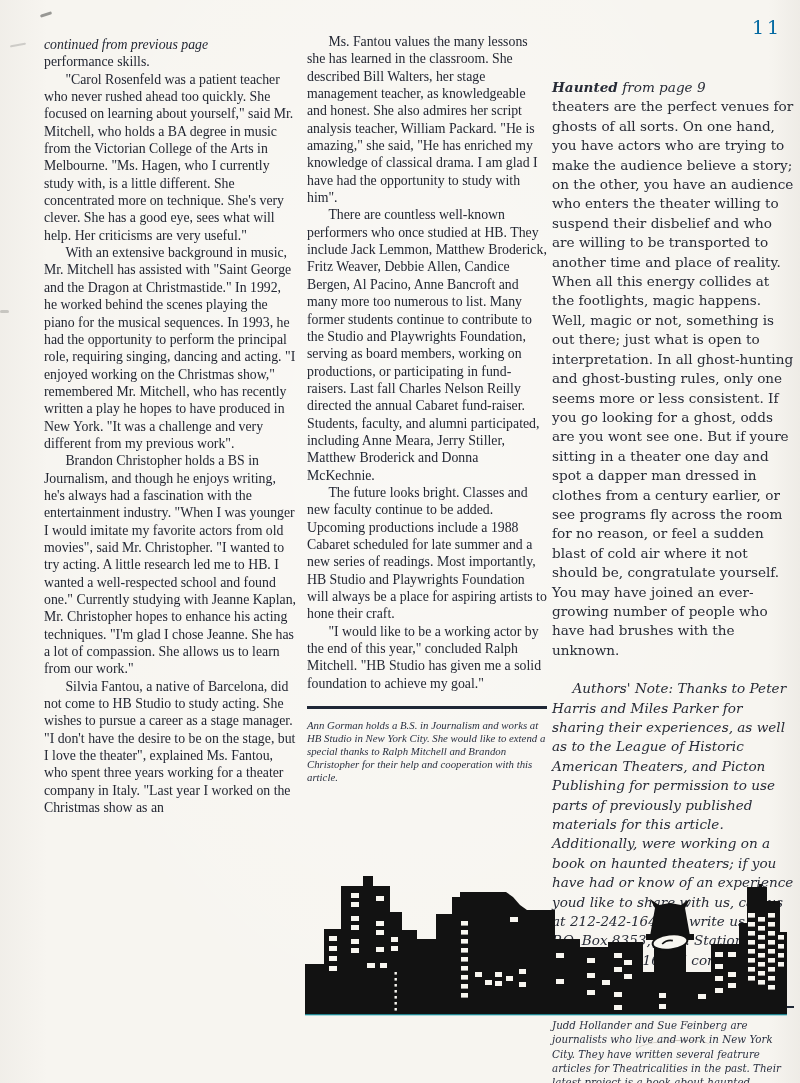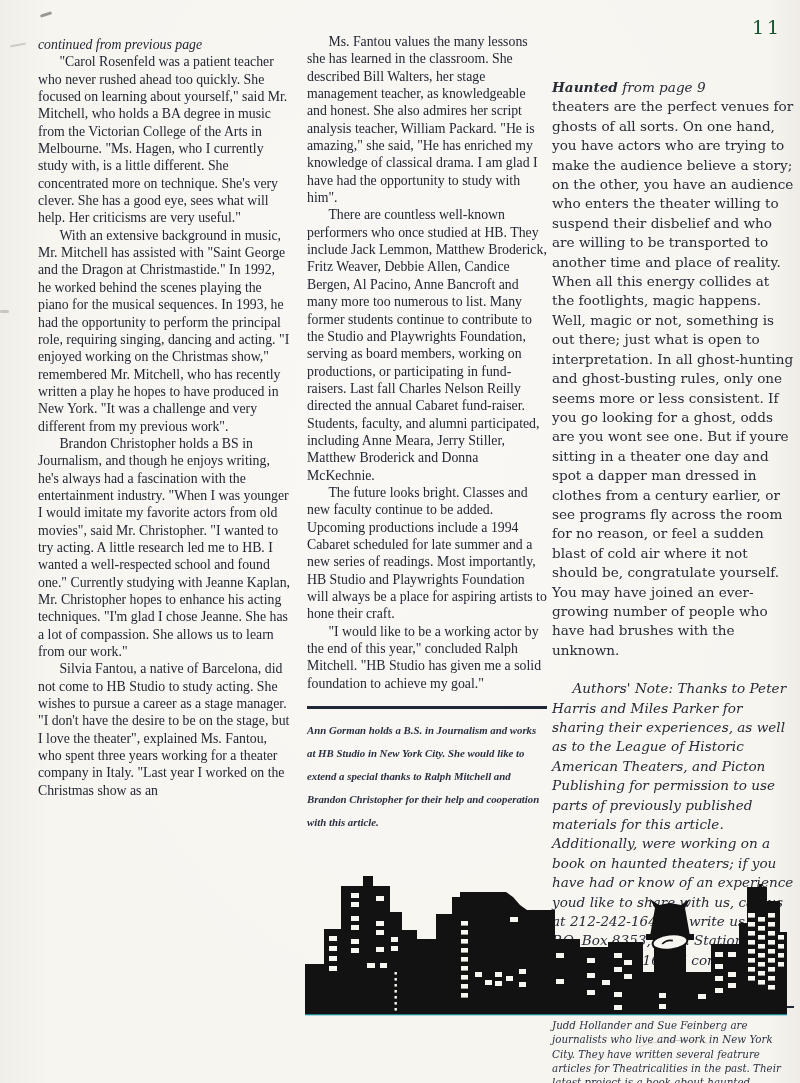--- a/index.html
+++ b/index.html
@@ -17,23 +17,23 @@
   .col{position:absolute;color:#232733;}
   .col p{margin:0;text-align:left;}
   .col-12{font-size:13.8px;line-height:17.35px;width:253px;}
   .col-12 p.indent{text-indent:1.55em;}
   .col3{font-size:13.6px;line-height:19.4px;width:242px;font-family:"DejaVu Serif", serif;color:#272b36;margin-top:48px;}
   .continued{font-style:italic;}
   .h-bold{font-weight:bold;font-style:italic;}
   .h-rest{font-style:italic;}
   .authors-note{font-style:italic;margin-top:19px !important;text-indent:1.5em;}
   .rule{height:2.6px;background:#1f2736;margin:14px 0 10px 0;border:0;}
-  .bio{font-style:italic;font-weight:700;font-size:10.8px;line-height:23px;color:#2a3040;}
+  .bio{font-style:italic;font-weight:400;font-size:10.8px;line-height:13px;color:#2a3040;}
   .col3 .bio{font-family:"DejaVu Serif", serif;font-size:10.3px;line-height:14.2px;font-weight:500;}
-  .pagenum{position:absolute;left:752px;top:16px;font-size:19px;letter-spacing:3px;color:#14532d;
+  .pagenum{position:absolute;left:752px;top:16px;font-size:19px;letter-spacing:3px;color:#0369a1;
     font-family:"DejaVu Serif", serif;}
   .skyline{position:absolute;left:303px;top:873px;width:492px;height:152px;}
   .scan-mark{position:absolute;background:#4a4a48;border-radius:2px;}
   .mark-a{left:40px;top:13px;width:12px;height:3px;transform:rotate(-18deg);opacity:.55;}
   .mark-b{left:10px;top:44px;width:16px;height:2px;transform:rotate(-10deg);opacity:.22;}
   .mark-c{left:0px;top:310px;width:9px;height:3px;opacity:.25;}
   .pencil-curve{position:absolute;left:636px;top:1040px;width:76px;height:16px;
     border-top:1.5px solid #b8b2a8;border-radius:50%;transform:rotate(-3deg);opacity:.8;}
 </style>
 </head>
@@ -41,32 +41,33 @@
 
 <div class="paper-vignette"></div>
 
 <div class="scan-mark mark-a"></div>
 <div class="scan-mark mark-b"></div>
 <div class="scan-mark mark-c"></div>
 <div class="pencil-curve"></div>
 
 <div class="pagenum">11</div>
 
-<div class="col col-12" style="left:38px;top:36px;">
+<div class="col col-12" style="left:44px;top:36px;">
   <p class="continued">continued from previous page</p>
+  <p>performance skills.</p>
   <p class="indent">"Carol Rosenfeld was a patient teacher who never rushed ahead too quickly.  She focused on learning about yourself," said Mr. Mitchell, who holds a BA degree in music from the Victorian College of the Arts in Melbourne.  "Ms. Hagen, who I currently study with, is a little different. She concentrated more on technique. She's very clever. She has a good eye, sees what will help. Her criticisms are very useful."</p>
   <p class="indent">With an extensive background in music, Mr. Mitchell has assisted with "Saint George and the Dragon at Christmastide."  In 1992, he worked behind the scenes playing the piano for the musical sequences.  In 1993, he had the opportunity to perform the principal role, requiring singing, dancing and acting.  "I enjoyed working on the Christmas show," remembered Mr. Mitchell, who has recently written a play he hopes to have produced in New York. "It was a challenge and very different from my previous work".</p>
   <p class="indent">Brandon Christopher holds a BS in Journalism, and though he enjoys writing, he's always had a fascination with the entertainment industry. "When I was younger I would imitate my favorite actors from old movies", said Mr. Christopher.  "I wanted to try acting. A little research led me to HB.  I wanted a well-respected school and found one."  Currently studying with Jeanne Kaplan, Mr. Christopher hopes to enhance his acting techniques.  "I'm glad I chose Jeanne.  She has a lot of compassion. She allows us to learn from our work."</p>
   <p class="indent">Silvia Fantou, a native of Barcelona, did not come to HB Studio to study acting.  She wishes to pursue a career as a stage manager.  "I don't have the desire to be on the stage, but I love the theater", explained Ms. Fantou, who spent three years working for a theater company in Italy.  "Last year I worked on the Christmas show as an</p>
 </div>
 
 <div class="col col-12" style="left:307px;top:33px;width:240px;">
   <p class="indent">Ms. Fantou values the many lessons she has learned in the classroom.  She described Bill Walters, her stage management teacher, as knowledgeable and honest.  She also admires her script analysis teacher, William Packard.  "He is amazing," she said, "He has enriched my knowledge of classical drama.  I am glad I have had the opportunity to study with him".</p>
   <p class="indent">There are countless well-known performers who once studied at HB. They include Jack Lemmon, Matthew Broderick, Fritz Weaver, Debbie Allen, Candice Bergen, Al Pacino, Anne Bancroft and many more too numerous to list.  Many former students continue to contribute to the Studio and Playwrights Foundation, serving as board members, working on productions, or participating in fund-raisers.  Last fall Charles Nelson Reilly directed the annual Cabaret fund-raiser. Students, faculty, and alumni participated, including Anne Meara, Jerry Stiller, Matthew Broderick and Donna McKechnie.</p>
-  <p class="indent">The future looks bright.  Classes and new faculty continue to be added. Upcoming productions include a 1994 Cabaret scheduled for late summer and a new series of readings.  Most importantly, HB Studio and Playwrights Foundation will always be a place for aspiring artists to hone their craft.</p>
+  <p class="indent">The future looks bright.  Classes and new faculty continue to be added. Upcoming productions include a 1988 Cabaret scheduled for late summer and a new series of readings.  Most importantly, HB Studio and Playwrights Foundation will always be a place for aspiring artists to hone their craft.</p>
   <p class="indent">"I would like to be a working actor by the end of this year," concluded Ralph Mitchell.  "HB Studio has given me a solid foundation to achieve my goal."</p>
   <div class="rule"></div>
   <p class="bio">Ann Gorman holds a B.S. in Journalism and works at HB Studio in New York City.  She would like to extend a special thanks to Ralph Mitchell and Brandon Christopher for their help and cooperation with this article.</p>
 </div>
 
 <div class="col col3" style="left:552px;top:30px;">
   <p><span class="h-bold">Haunted</span><span class="h-rest"> from page 9</span></p>
   <p>theaters are the perfect venues for ghosts of all sorts.  On one hand, you have actors who are trying to make the audience believe a story; on the other, you have an audience who enters the theater willing to suspend their disbelief and who are willing to be transported to another time and place of reality.  When all this energy collides at the footlights, magic happens.  Well, magic or not, something is out there; just what is open to interpretation.  In all ghost-hunting and ghost-busting rules, only one seems more or less consistent.  If you go looking for a ghost, odds are you wont see one.  But if youre sitting in a theater one day and spot a dapper man dressed in clothes from a century earlier, or see programs fly across the room for no reason, or feel a sudden blast of cold air where it not should be, congratulate yourself. You may have joined an ever-growing number of people who have had brushes with the unknown.</p>
   <p class="authors-note">Authors' Note: Thanks to Peter Harris and Miles Parker for sharing their experiences, as well as to the League of Historic American Theaters, and Picton Publishing for permission to use parts of previously published materials for this article. Additionally, were working on a book on haunted theaters; if you have had or know of an experience youd like to share with us, call us at 212-242-1648 or write us c/o P.O. Box 8353, J.A.F. Station, New York, NY 10116.  All contacts will be kept confidential.</p>
   <div class="rule" style="margin-top:16px;"></div>

